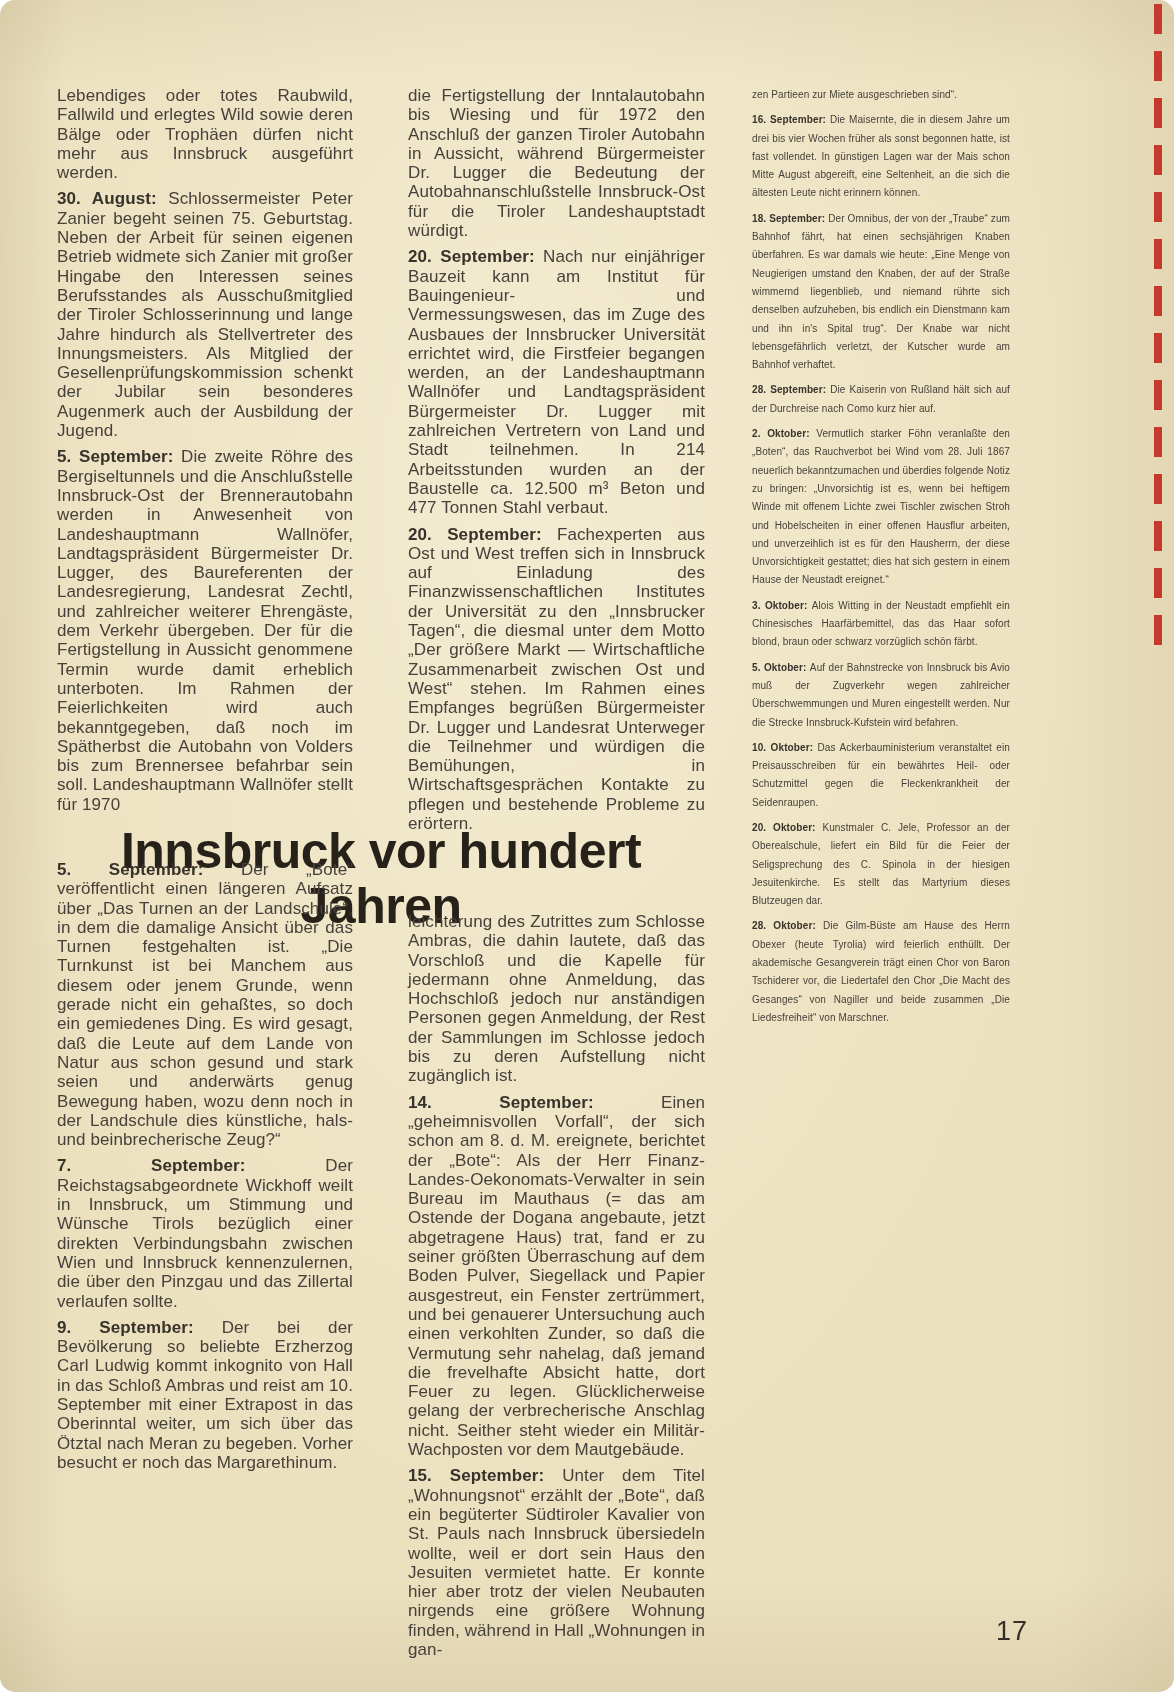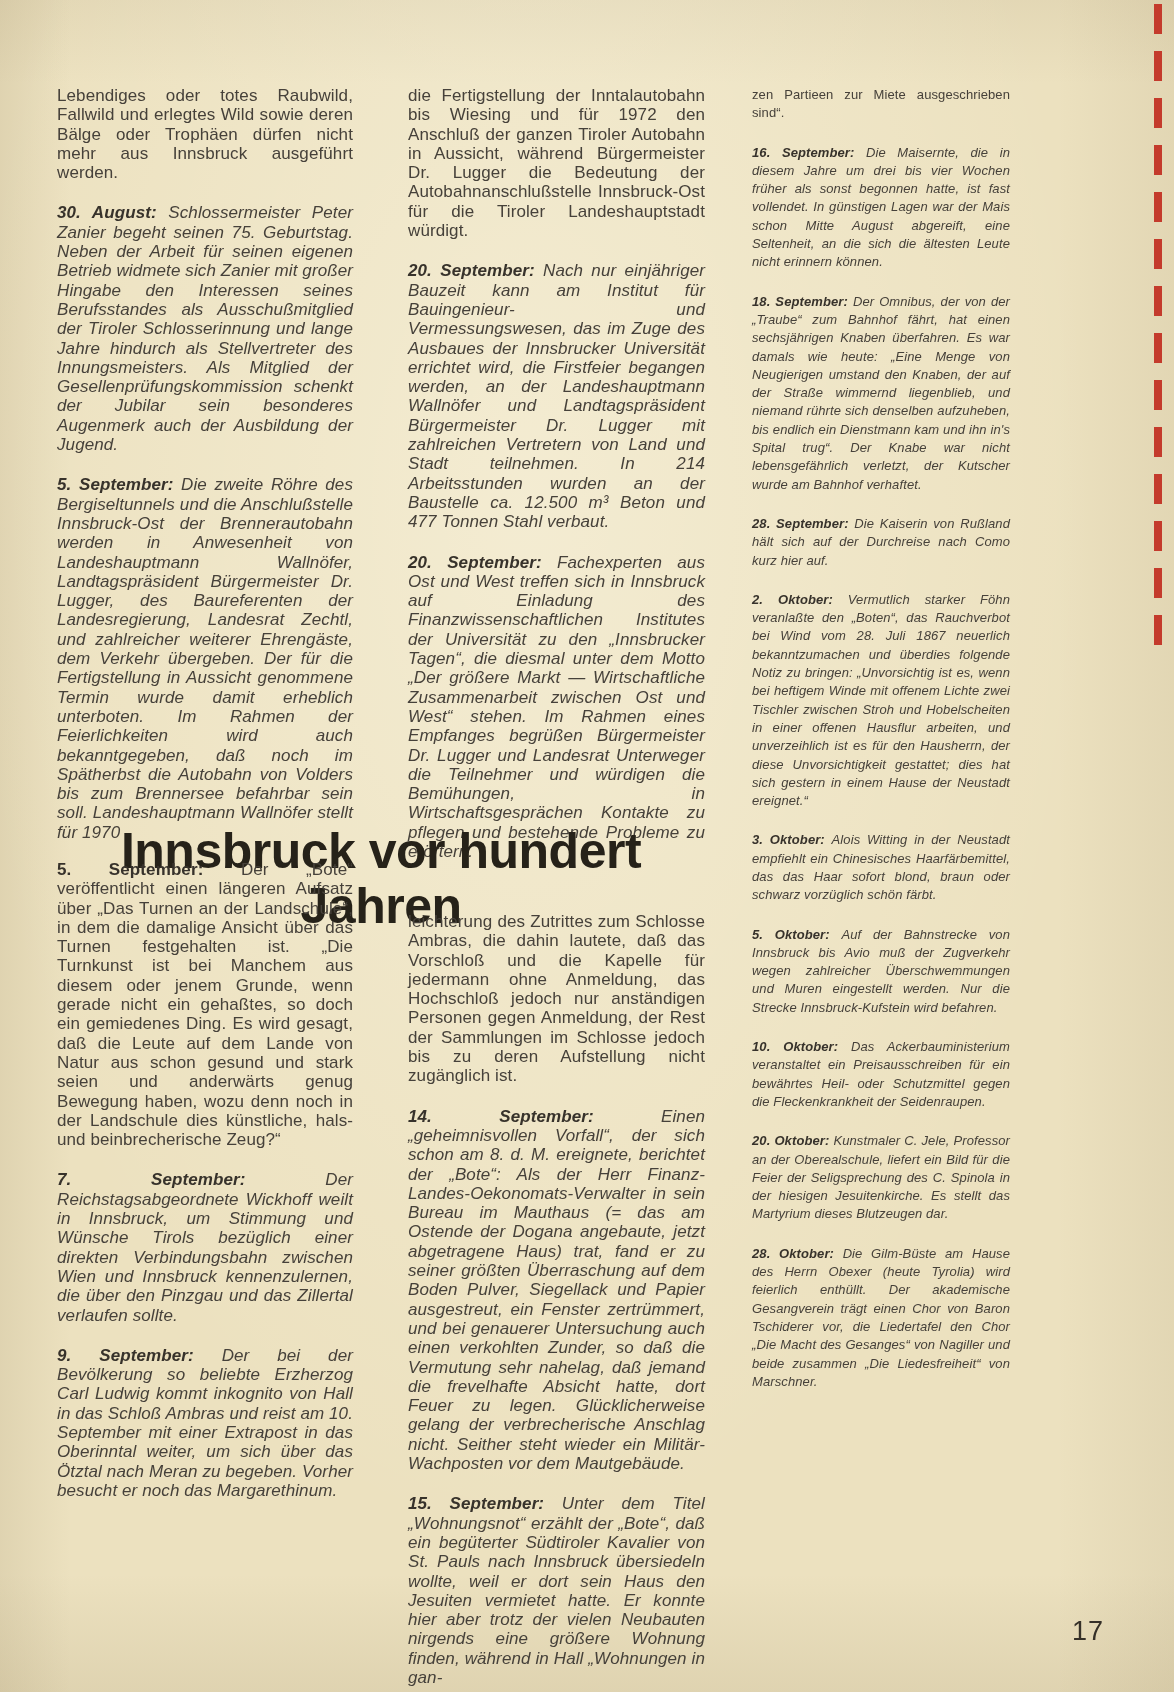--- a/index.html
+++ b/index.html
@@ -7,45 +7,46 @@
     width: 1174px; height: 1692px; overflow: hidden;
     font-family: "Liberation Sans", "DejaVu Sans", sans-serif;
   }
   .page {
     position: relative; width: 1174px; height: 1692px;
     background-color: #ece1bf;
     background-image:
       radial-gradient(ellipse at 45% 30%, rgba(255,252,238,0.40), rgba(255,252,238,0) 62%),
       linear-gradient(to right, rgba(110,90,50,0.10), rgba(110,90,50,0) 6%, rgba(110,90,50,0) 90%, rgba(110,90,50,0.08)),
       linear-gradient(to bottom, rgba(110,90,50,0.07), rgba(110,90,50,0) 5%, rgba(110,90,50,0) 93%, rgba(110,90,50,0.10));
+    border-radius: 15px;
   }
   .col {
     position: absolute;
     text-align: justify;
     color: #46413a;
     font-size: 17px; line-height: 19.3px;
     letter-spacing: 0.1px;
   }
   #col-left-top    { left: 57px;  top: 86px;  width: 296px; }
   #col-mid-top     { left: 408px; top: 86px;  width: 297px; }
-  #col-right       { left: 752px; top: 86px;  width: 258px; font-size: 13px; line-height: 18.3px; }
+  #col-right       { left: 752px; top: 86px;  width: 258px; font-size: 10px; line-height: 18.3px; }
   #col-left-bottom { left: 57px;  top: 860px; width: 296px; }
   #col-mid-bottom  { left: 408px; top: 912px; width: 297px; }
   .para { margin: 0; }
-  .para + .para { margin-top: 21px; font-style: italic; }
+  .para + .para { margin-top: 7px; }
   .lead { font-weight: 700; color: #37322b; }
   .headline {
     position: absolute; left: 57px; top: 790px; width: 648px;
     text-align: center;
     font-size: 50px; line-height: 1.1; font-weight: 700;
     letter-spacing: -0.5px;
     color: #262219;
   }
   .pagenum {
-    position: absolute; left: 1072px; top: 1616px;
+    position: absolute; left: 996px; top: 1616px;
     font-size: 27px; font-weight: 500; color: #353028;
     letter-spacing: 1px;
   }
   .reg-marks {
     position: absolute; left: 1154px; top: 4px; width: 8px; height: 642px;
     background: repeating-linear-gradient(
       to bottom,
       #c43b2c 0px, #c43b2c 30px,
       rgba(0,0,0,0) 30px, rgba(0,0,0,0) 47px
     );

